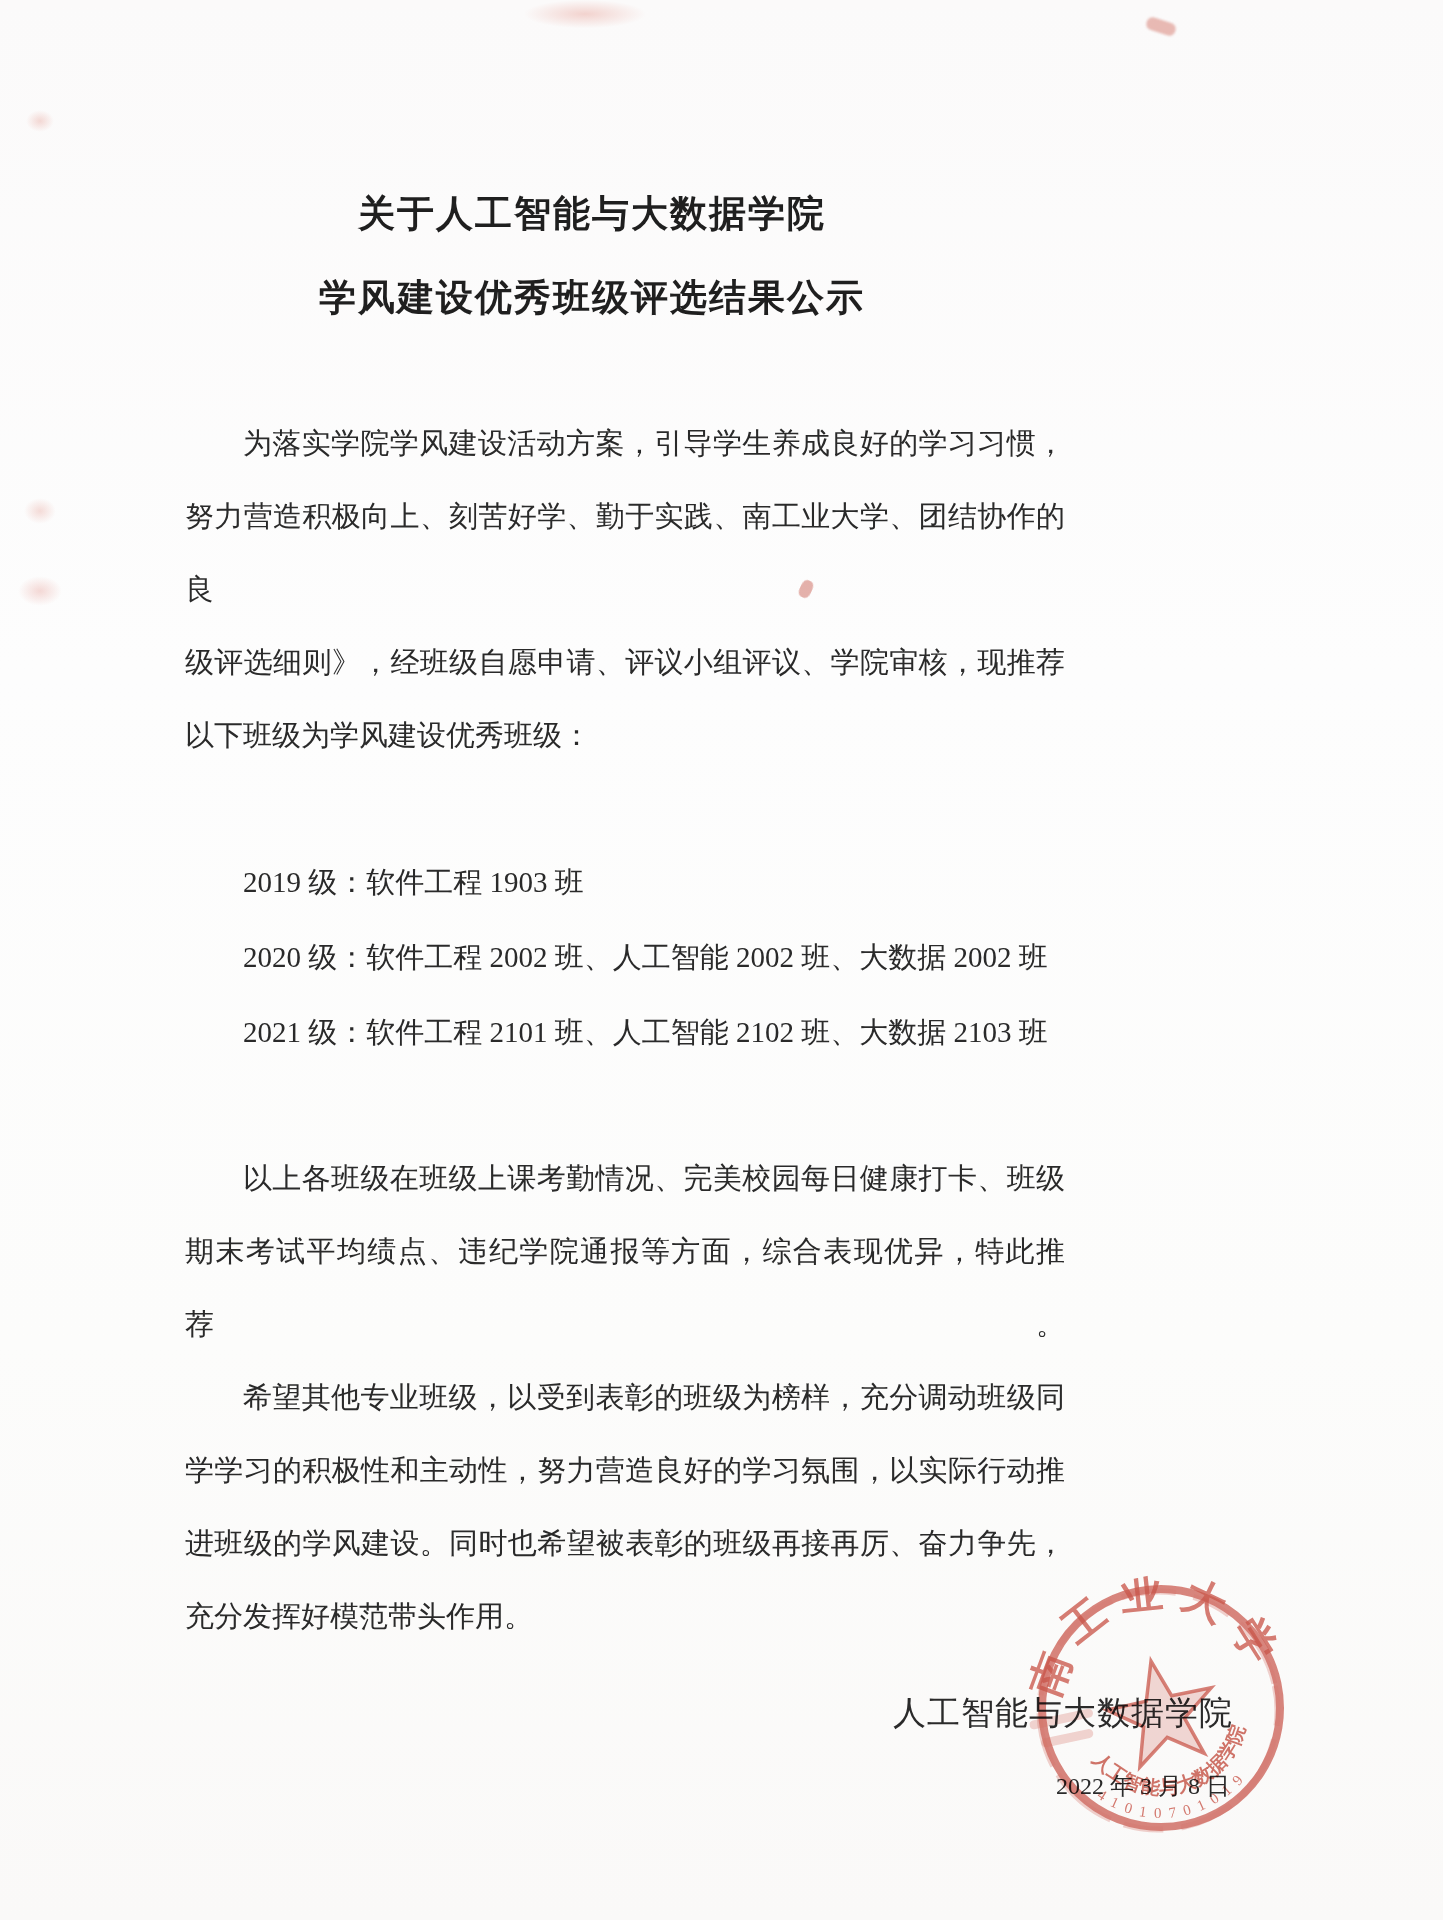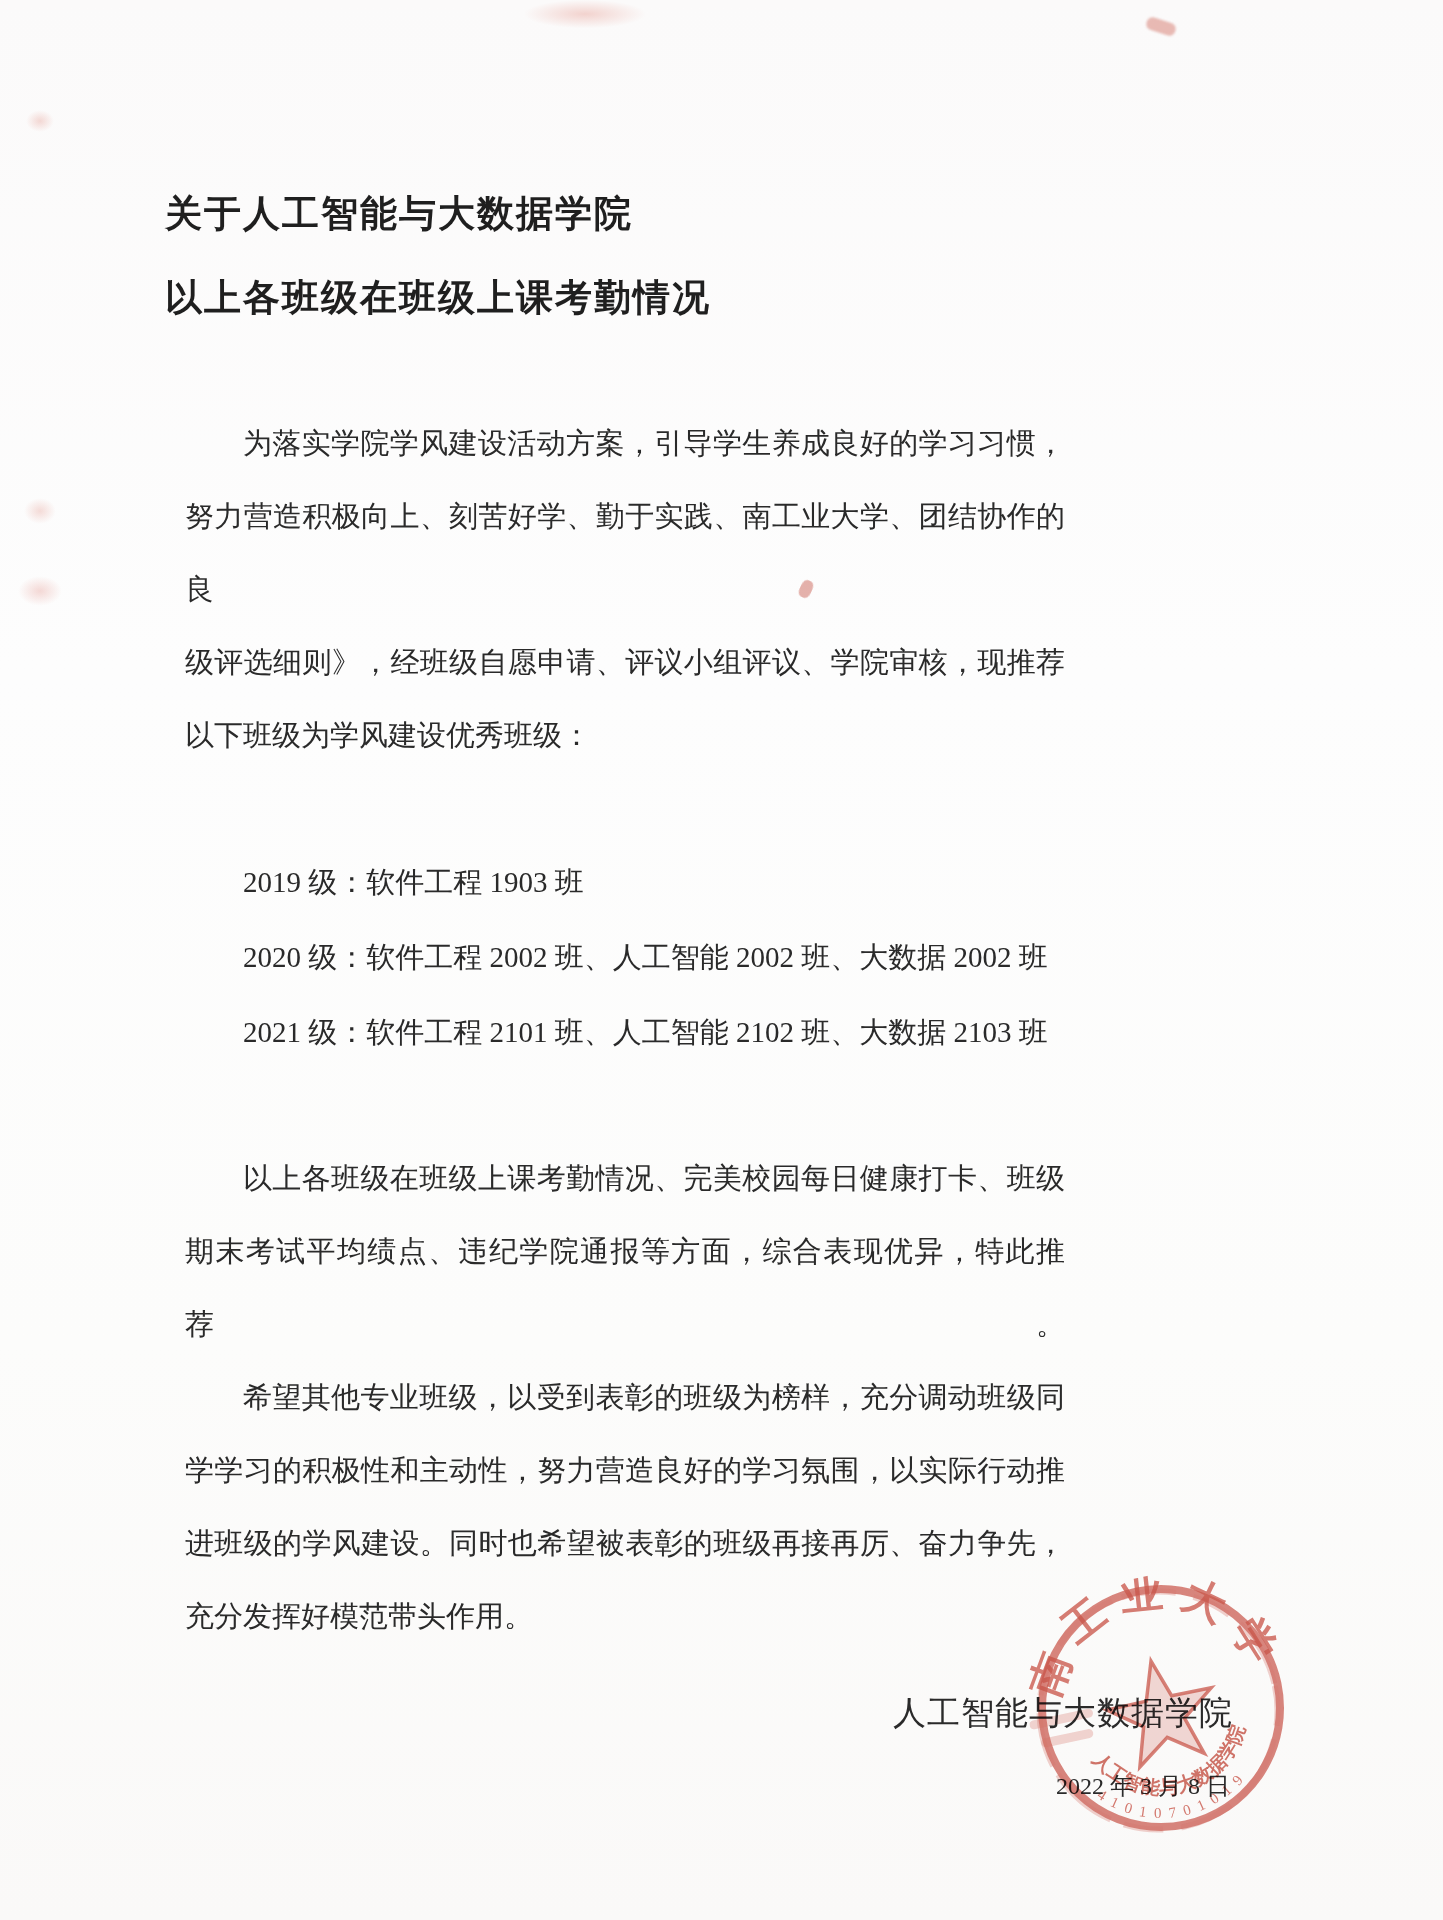--- a/index.html
+++ b/index.html
@@ -6,21 +6,21 @@
   .page {
     position:relative; width:1443px; height:1920px;
     background:linear-gradient(180deg,#fbfafa 0%,#fdfdfd 35%,#fcfcfb 70%,#faf9f8 100%);
     overflow:hidden;
     font-family:"Liberation Serif","DejaVu Serif",serif;
     color:#2a2a2a;
   }
   .content { position:absolute; left:165px; top:0; width:900px; }
   .doc-title {
     margin-top:172px; padding-right:46px;
-    font-weight:bold; font-size:37px; line-height:84px;
+    text-align:center; font-weight:bold; font-size:37px; line-height:84px;
     letter-spacing:2px; color:#1f1f1f;
   }
   .para { font-size:29px; }
   .line { line-height:73px;margin-left:20px; }
   .fill { text-align:justify; text-align-last:justify; }
   .indent { text-indent:58px; }
   .list-block { margin-top:73px; font-size:29px; }
   .list-block .line { line-height:75px;font-family:Liberation Serif, serif; }
   .p1-block { margin-top:67px; }
   .p2-block { margin-top:72px; }
@@ -62,21 +62,21 @@
   <div class="artifact art-dash-topright"></div>
   <div class="artifact art-left-1"></div>
   <div class="artifact art-left-2"></div>
   <div class="artifact art-left-3"></div>
   <div class="artifact art-tick"></div>
 
   <div class="content">
 
     <div class="doc-title">
       <div>关于人工智能与大数据学院</div>
-      <div>以上各班级在班级上课考勤情况</div>
+      <div>学风建设优秀班级评选结果公示</div>
     </div>
 
     <div class="para p1-block">
       <div class="line fill indent">为落实学院学风建设活动方案，引导学生养成良好的学习习惯，</div>
       <div class="line fill">努力营造积极向上、刻苦好学、勤于实践、南工业大学、团结协作的良</div>
       <div class="line fill">级评选细则》，经班级自愿申请、评议小组评议、学院审核，现推荐</div>
       <div class="line">以下班级为学风建设优秀班级：</div>
     </div>
 
     <div class="list-block">

